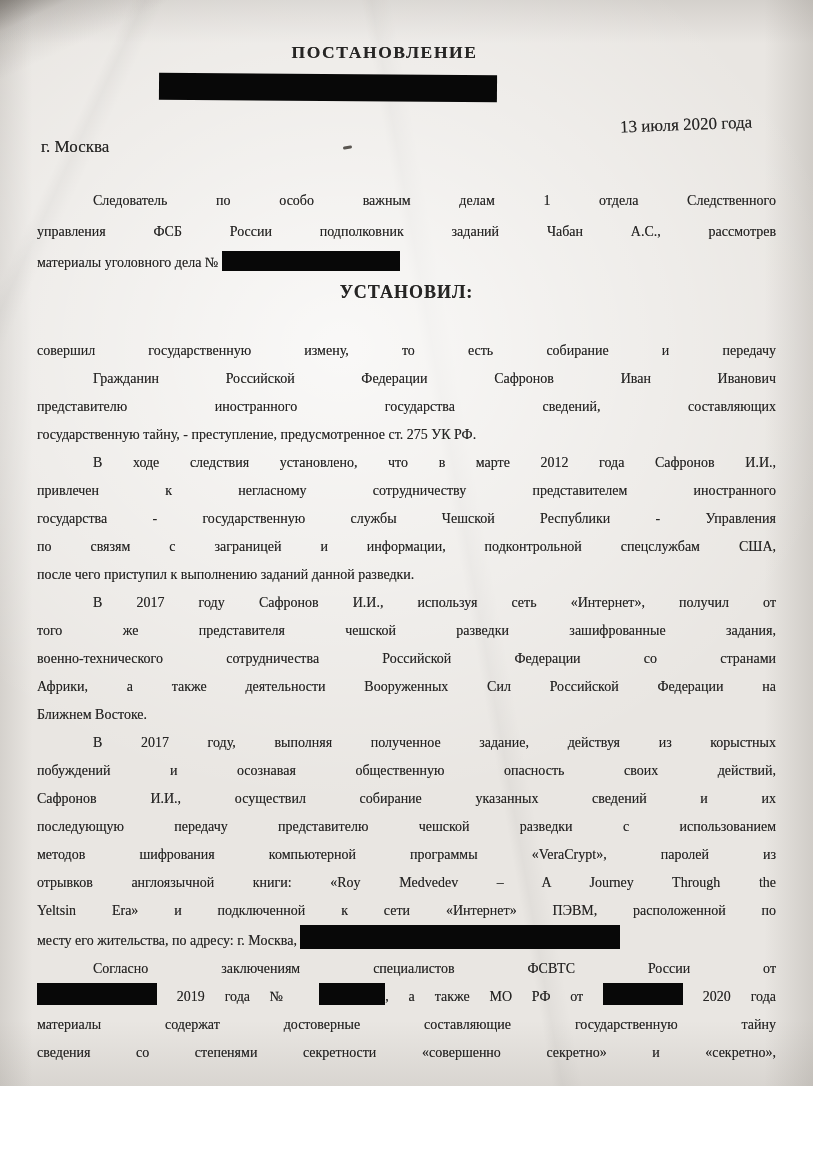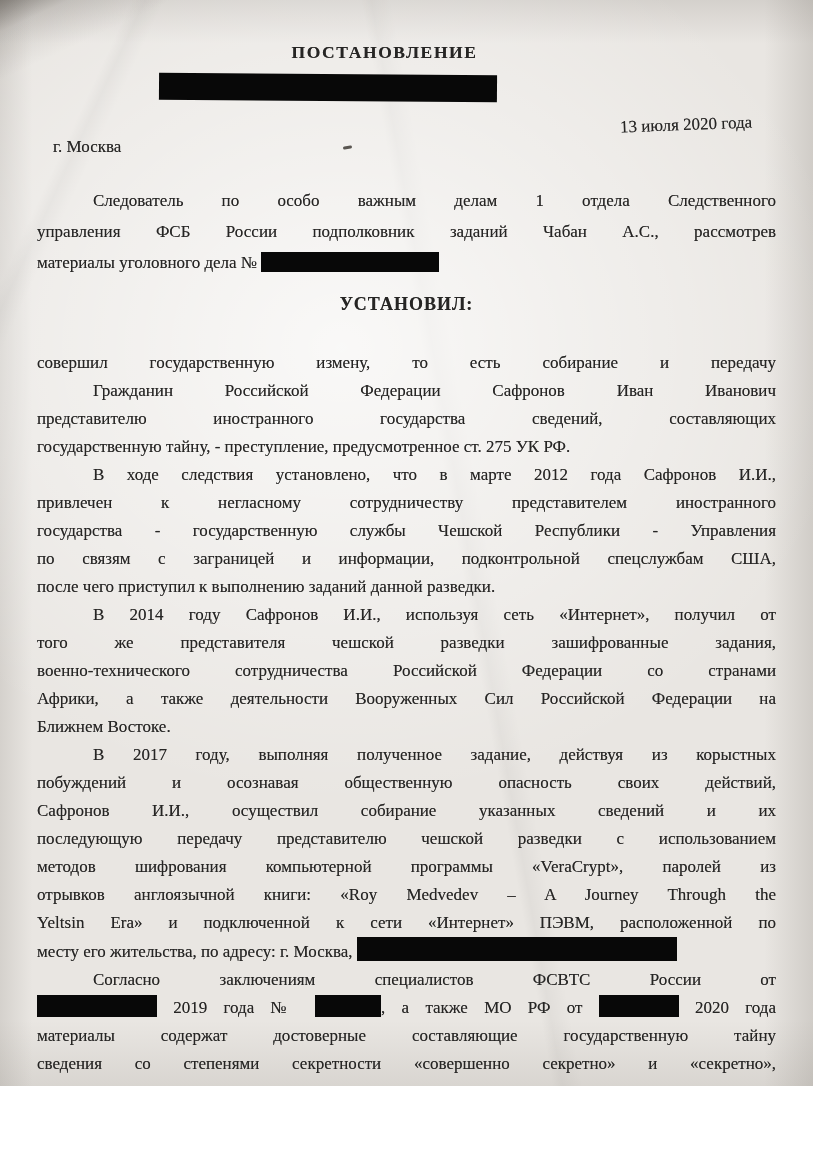--- a/index.html
+++ b/index.html
@@ -29,32 +29,32 @@
     text-shadow:0 0 .6px rgba(20,20,20,.55);
   }
   .title-redact{
     margin-top:11px;margin-left:122px;
     width:338px;height:27px;
     background:#080808;
     transform:rotate(.4deg);
   }
   .meta-row{position:relative;margin-top:14px;height:46px;font-size:17px;}
   .doc-date{position:absolute;right:24px;top:0;transform:rotate(-2.2deg);text-shadow:0 0 .6px rgba(20,20,20,.5);}
-  .doc-city{position:absolute;left:16px;top:22px;text-shadow:0 0 .6px rgba(20,20,20,.5);}
+  .doc-city{position:absolute;left:4px;top:22px;text-shadow:0 0 .6px rgba(20,20,20,.5);}
   .preamble{margin-top:24px;}
   .preamble .line{line-height:31px;}
   .doc-heading{
-    margin:16px 0 0 0;
+    margin:4px 0 0 0;
     text-align:center;
     font-size:18px;font-weight:bold;letter-spacing:1px;
     text-shadow:0 0 .6px rgba(20,20,20,.55);
   }
   .doc-body{margin-top:34px;}
   .line{
-    font-size:17px;line-height:28px;
+    font-size:14px;line-height:28px;
     text-align:justify;text-align-last:justify;
     text-shadow:0 0 .6px rgba(30,30,30,.5);
   }
   .line.end{text-align-last:left;}
   .line.indent{text-indent:56px;}
   .redact{
     display:inline-block;background:#080808;
     vertical-align:-4px;
   }
   .speck{position:absolute;left:343px;top:146px;width:9px;height:3px;background:#5a5651;border-radius:2px;transform:rotate(-8deg);}
@@ -87,21 +87,21 @@
           <div class="line end">государственную тайну, - преступление, предусмотренное ст. 275 УК РФ.</div>
         </div>
         <div class="para">
           <div class="line indent">В ходе следствия установлено, что в марте 2012 года Сафронов И.И.,</div>
           <div class="line">привлечен к негласному сотрудничеству представителем иностранного</div>
           <div class="line">государства - государственную службы Чешской Республики - Управления</div>
           <div class="line">по связям с заграницей и информации, подконтрольной спецслужбам США,</div>
           <div class="line end">после чего приступил к выполнению заданий данной разведки.</div>
         </div>
         <div class="para">
-          <div class="line indent">В 2014 году Сафронов И.И., используя сеть «Интернет», получил от</div>
+          <div class="line indent">В 2017 году Сафронов И.И., используя сеть «Интернет», получил от</div>
           <div class="line">того же представителя чешской разведки зашифрованные задания,</div>
           <div class="line">военно-технического сотрудничества Российской Федерации со странами</div>
           <div class="line">Африки, а также деятельности Вооруженных Сил Российской Федерации на</div>
           <div class="line end">Ближнем Востоке.</div>
         </div>
         <div class="para">
           <div class="line indent">В 2017 году, выполняя полученное задание, действуя из корыстных</div>
           <div class="line">побуждений и осознавая общественную опасность своих действий,</div>
           <div class="line">Сафронов И.И., осуществил собирание указанных сведений и их</div>
           <div class="line">последующую передачу представителю чешской разведки с использованием</div>

